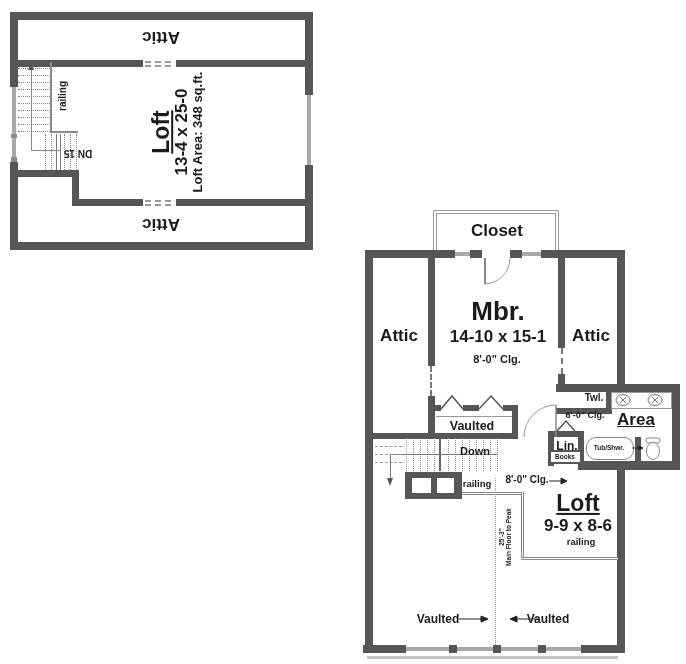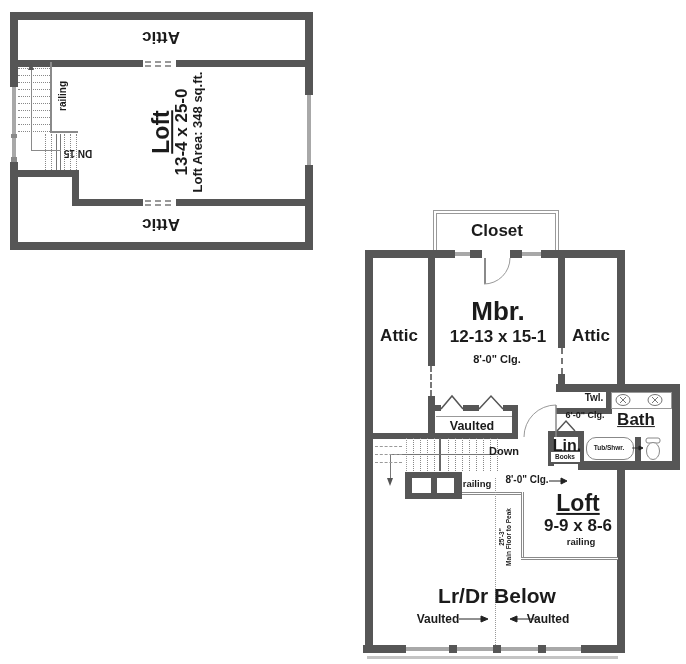--- a/index.html
+++ b/index.html
@@ -120,23 +120,23 @@
   <div class="el w" style="left:556px;top:408px;width:56px;height:6px"></div>
   <div class="el w" style="left:606px;top:392px;width:6px;height:22px"></div>
   <div class="el fixture" style="left:611px;top:392px;width:61px;height:17px"></div>
   <div class="el w" style="left:548px;top:431px;width:33px;height:6px"></div>
   <div class="el w" style="left:548px;top:431px;width:6px;height:35px"></div>
   <div class="el w" style="left:578px;top:431px;width:6px;height:39px"></div>
   <div class="el w" style="left:635px;top:437px;width:6px;height:24px"></div>
   <div class="el fixture" style="left:586px;top:437px;width:48px;height:23px;border-radius:10px;border-color:#888"></div>
   <div class="el" style="left:549px;top:450px;width:33px;height:14px;border:2.5px solid #565656;background:#fff;box-sizing:border-box"></div>
   <div class="t" style="left:594px;top:398px;font-size:10px">Twl.</div>
-  <div class="t u" style="left:636px;top:420px;font-size:17px">Bath</div>
+  <div class="t u" style="left:636px;top:420px;font-size:17px">Area</div>
   <div class="t" style="left:585px;top:416px;font-size:9px">6'-0" Clg.</div>
-  <div class="t" style="left:567px;top:446px;font-size:16px">Lin.</div>
+  <div class="t" style="left:567px;top:446px;font-size:12px">Lin.</div>
   <div class="t" style="left:565px;top:457px;font-size:6.5px">Books</div>
   <div class="t" style="left:609px;top:448px;font-size:6.5px">Tub/Shwr.</div>
 
   <div class="el dot-v" style="left:406px;top:438px;height:33px;border-color:#9a9a9a"></div>
   <div class="el dot-v" style="left:413px;top:438px;height:33px"></div>
   <div class="el dot-v" style="left:420px;top:438px;height:33px"></div>
   <div class="el dot-v" style="left:427px;top:438px;height:33px"></div>
   <div class="el dot-v" style="left:434px;top:438px;height:33px"></div>
   <div class="el ln" style="left:439px;top:438px;width:2px;height:33px;background:#666"></div>
   <div class="el dot-v" style="left:448px;top:438px;height:33px"></div>
@@ -145,21 +145,21 @@
   <div class="el dot-v" style="left:469px;top:438px;height:33px"></div>
   <div class="el dot-v" style="left:476px;top:438px;height:33px"></div>
   <div class="el dot-v" style="left:483px;top:438px;height:33px"></div>
   <div class="el dot-v" style="left:490px;top:438px;height:33px"></div>
   <div class="el dot-v" style="left:497px;top:438px;height:33px"></div>
   <div class="el ln" style="left:390px;top:454px;width:107px;height:1px;background:#777"></div>
   <div class="el ln" style="left:390px;top:454px;width:1px;height:25px;background:#777"></div>
   <div class="el dash-h" style="left:375px;top:446px;width:27px"></div>
   <div class="el dash-h" style="left:375px;top:454px;width:27px"></div>
   <div class="el dash-h" style="left:375px;top:462px;width:27px"></div>
-  <div class="t" style="left:504px;top:452px;font-size:11px">Down</div>
+  <div class="t" style="left:475px;top:452px;font-size:11px">Down</div>
 
   <div class="el w" style="left:405px;top:472px;width:57px;height:27px"></div>
   <div class="el" style="left:412px;top:478px;width:19px;height:15px;background:#fff"></div>
   <div class="el" style="left:437px;top:478px;width:17px;height:15px;background:#fff"></div>
 
   <div class="el rail-h" style="left:462px;top:492px;width:61px"></div>
   <div class="el rail-v" style="left:521px;top:492px;height:68px"></div>
   <div class="el rail-h" style="left:521px;top:557px;width:97px"></div>
   <div class="t" style="left:477px;top:484px;font-size:9.5px">railing</div>
 
@@ -168,25 +168,24 @@
   <div class="t" style="left:578px;top:526px;font-size:17px">9-9 x 8-6</div>
   <div class="t" style="left:581px;top:542px;font-size:9.5px">railing</div>
 
   <div class="el dot-v" style="left:495px;top:478px;height:167px;border-color:#999"></div>
   <div class="t r90" style="left:506px;top:537px;font-size:6.5px">
     <div>25'-3"</div>
     <div>Main Floor to Peak</div>
   </div>
 
   <div class="t" style="left:498px;top:312px;font-size:26px">Mbr.</div>
-  <div class="t" style="left:498px;top:337px;font-size:17px">12-13 x 15-1</div>
+  <div class="t" style="left:498px;top:337px;font-size:17px">14-10 x 15-1</div>
   <div class="t" style="left:497px;top:360px;font-size:11px">8'-0" Clg.</div>
   <div class="t" style="left:399px;top:336px;font-size:17px">Attic</div>
   <div class="t" style="left:591px;top:336px;font-size:17px">Attic</div>
-  <div class="t" style="left:497px;top:596px;font-size:21px">Lr/Dr Below</div>
   <div class="t" style="left:438px;top:619px;font-size:12px">Vaulted</div>
   <div class="t" style="left:548px;top:619px;font-size:12px">Vaulted</div>
 
   <div class="el w" style="left:363px;top:645px;width:43px;height:8px"></div>
   <div class="el winh" style="left:406px;top:645px;width:43px;height:8px"></div>
   <div class="el w" style="left:449px;top:645px;width:8px;height:8px"></div>
   <div class="el winh" style="left:457px;top:645px;width:36px;height:8px"></div>
   <div class="el w" style="left:493px;top:645px;width:8px;height:8px"></div>
   <div class="el winh" style="left:501px;top:645px;width:37px;height:8px"></div>
   <div class="el w" style="left:538px;top:645px;width:8px;height:8px"></div>

